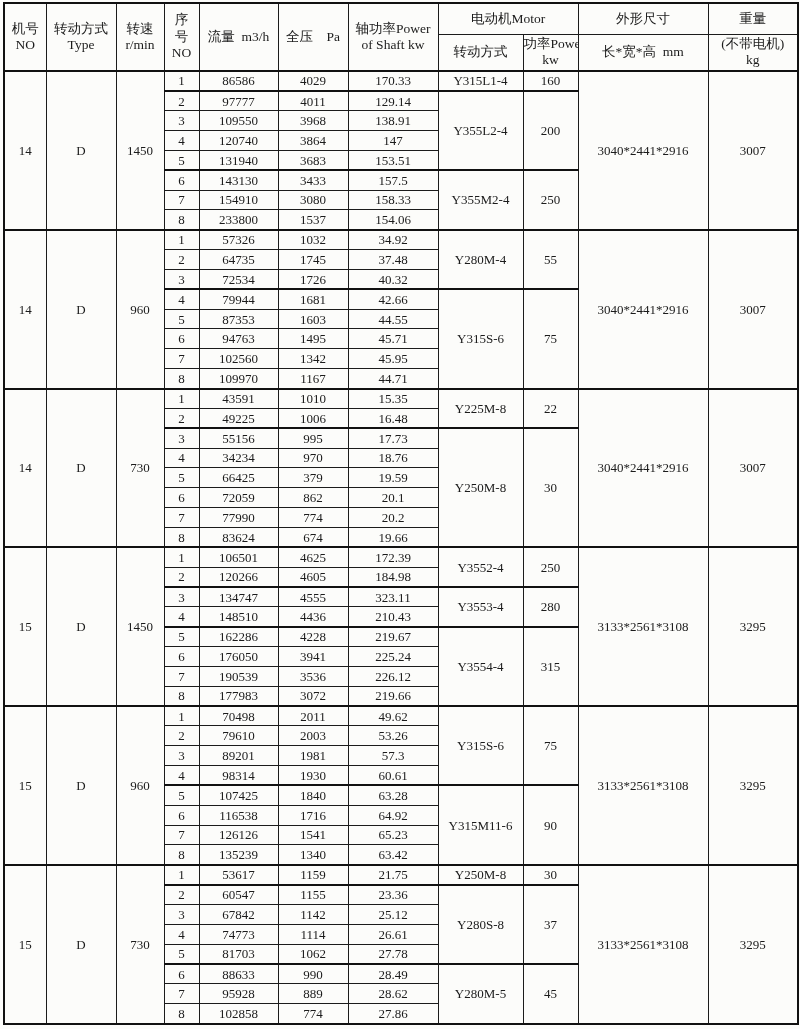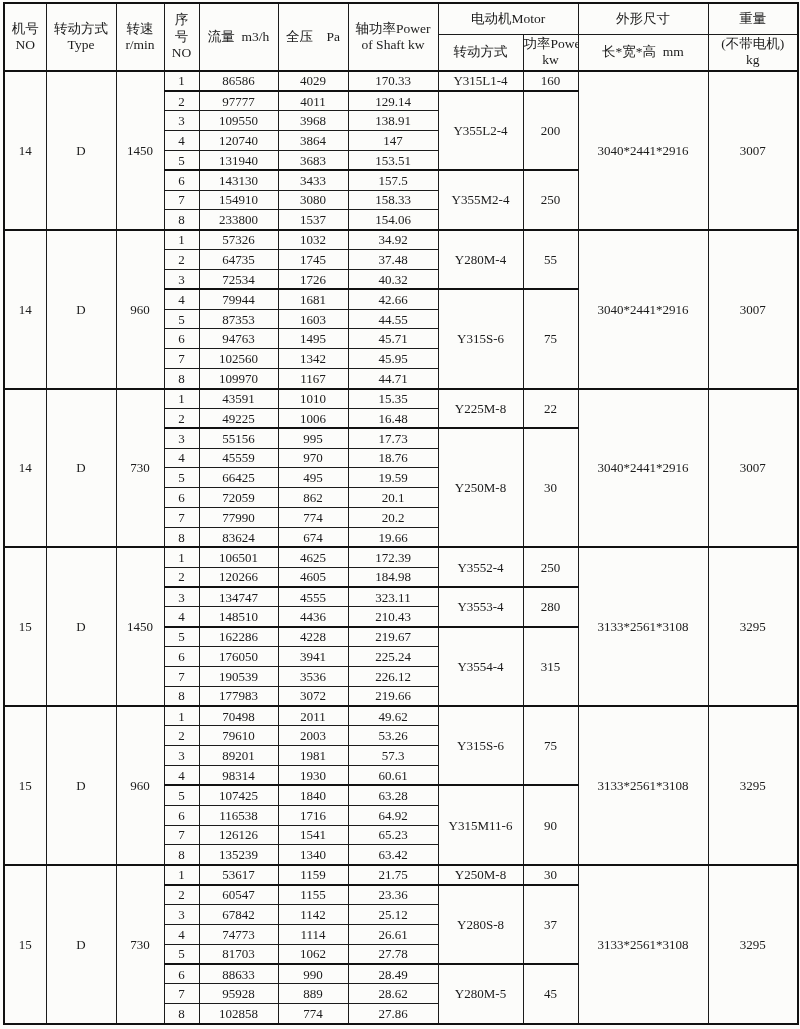--- a/index.html
+++ b/index.html
@@ -264,28 +264,28 @@
         <tr>
           <td class="grp">3</td>
           <td class="grp">55156</td>
           <td class="grp">995</td>
           <td class="grp">17.73</td>
           <td rowspan="6" class="grp">Y250M-8</td>
           <td rowspan="6" class="grp">30</td>
         </tr>
         <tr>
           <td>4</td>
-          <td>45559</td>
+          <td>34234</td>
           <td>970</td>
           <td>18.76</td>
         </tr>
         <tr>
           <td>5</td>
           <td>66425</td>
-          <td>495</td>
+          <td>379</td>
           <td>19.59</td>
         </tr>
         <tr>
           <td>6</td>
           <td>72059</td>
           <td>862</td>
           <td>20.1</td>
         </tr>
         <tr>
           <td>7</td>

